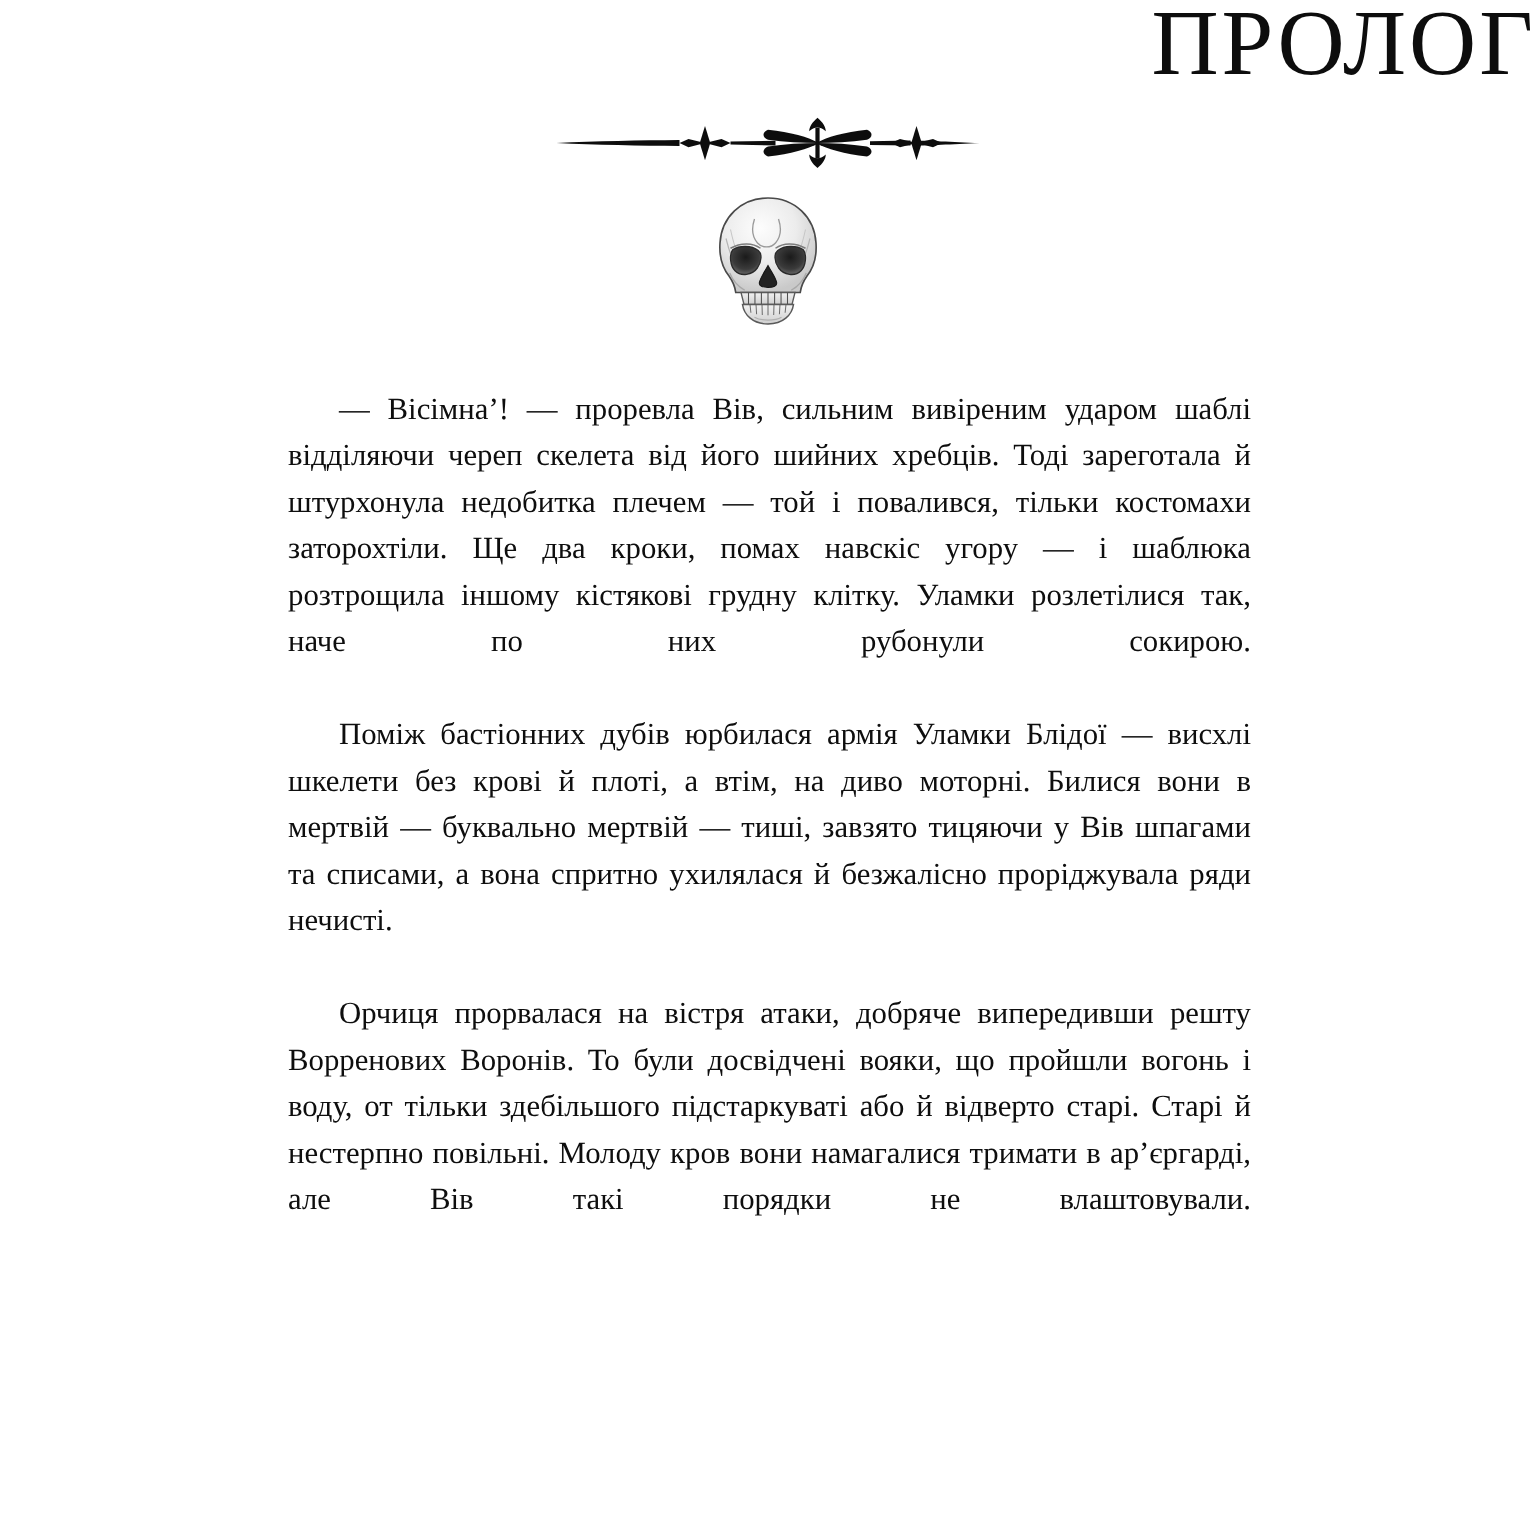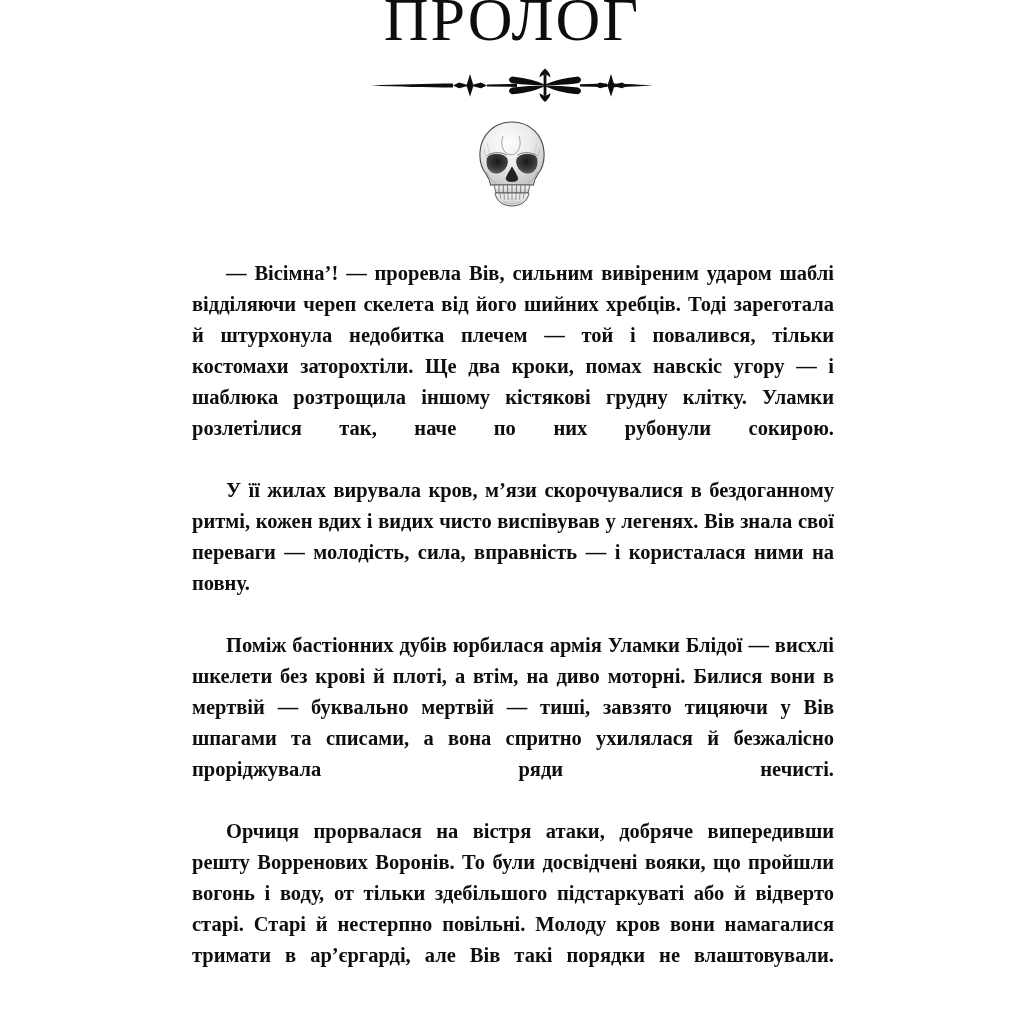--- a/index.html
+++ b/index.html
@@ -19,22 +19,22 @@
 
   .page {
     position: relative;
     width: 1024px;
     height: 1024px;
     box-sizing: border-box;
   }
 
   
   .chapter-head {
-    text-align: center;
-    padding-top: 0;
+    text-align: right;
+    padding-top: 10px;
   }
   .chapter-title {
     font-family: "Liberation Serif", "DejaVu Serif", serif;
     font-size: 62px;
     line-height: 0.95;
     letter-spacing: 2px;
     font-weight: 400;
     color: #0d0d0d;
     margin: 0;
     padding-top: 0px;
@@ -74,21 +74,20 @@
     text-justify: inter-word;
     font-size: 20.5px;
     line-height: 31px;
     color: #0e0e0e;
     hyphens: manual;
   }
   .body-text p {
     margin: 0;
     text-indent: 34px;
     text-align: justify;
-    font-weight: bold;
   }
   .body-text p:last-child {
     text-align: justify;
   }
   
   .body-text p::after {
     content: "";
     display: inline-block;
     width: 100%;
   }
@@ -220,19 +219,18 @@
           <line x1="55" y1="74" x2="54.4" y2="79.5"></line>
         </g>
 
         <path d="M34 82.5 C 38 85, 48 85, 52 82.5" fill="none" stroke="#b0b0b0" stroke-width="0.8"></path>
       </svg>
     </div>
   </div>
 
   <div class="body-text">
     <p>— Вісімна’! — проревла Вів, сильним вивіреним ударом шаблі відділяючи череп скелета від його шийних хребців. Тоді зареготала й штурхонула недобитка плечем — той і повалився, тільки костомахи заторохтіли. Ще два кроки, помах навскіс угору — і шаблюка розтрощила іншому кістякові грудну клітку. Уламки розлетілися так, наче по них рубонули сокирою.</p>
-    <p>У її жилах вирувала кров, м’язи скорочувалися в бездоганному ритмі, кожен вдих і видих чисто виспівував у легенях. Вів знала свої переваги — молодість, сила, вправність — і користалася ними на повну.</p>
     <p>Поміж бастіонних дубів юрбилася армія Уламки Блідої — висхлі шкелети без крові й плоті, а втім, на диво моторні. Билися вони в мертвій — буквально мертвій — тиші, завзято тицяючи у Вів шпагами та списами, а вона спритно ухилялася й безжалісно проріджувала ряди нечисті.</p>
     <p>Орчиця прорвалася на вістря атаки, добряче випередивши решту Ворренових Воронів. То були досвідчені вояки, що пройшли вогонь і воду, от тільки здебільшого підстаркуваті або й відверто старі. Старі й нестерпно повільні. Молоду кров вони намагалися тримати в ар’єргарді, але Вів такі порядки не влаштовували.</p>
 
   </div>
 
 </div>
 
 </body></html>

